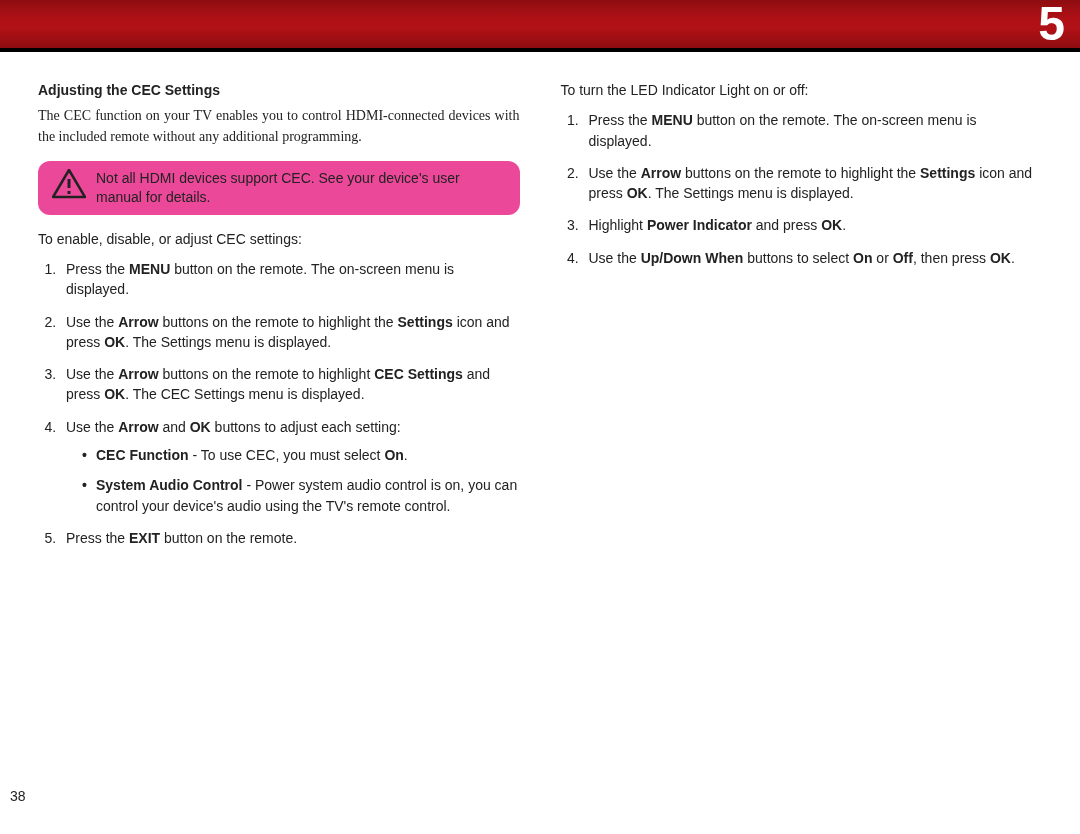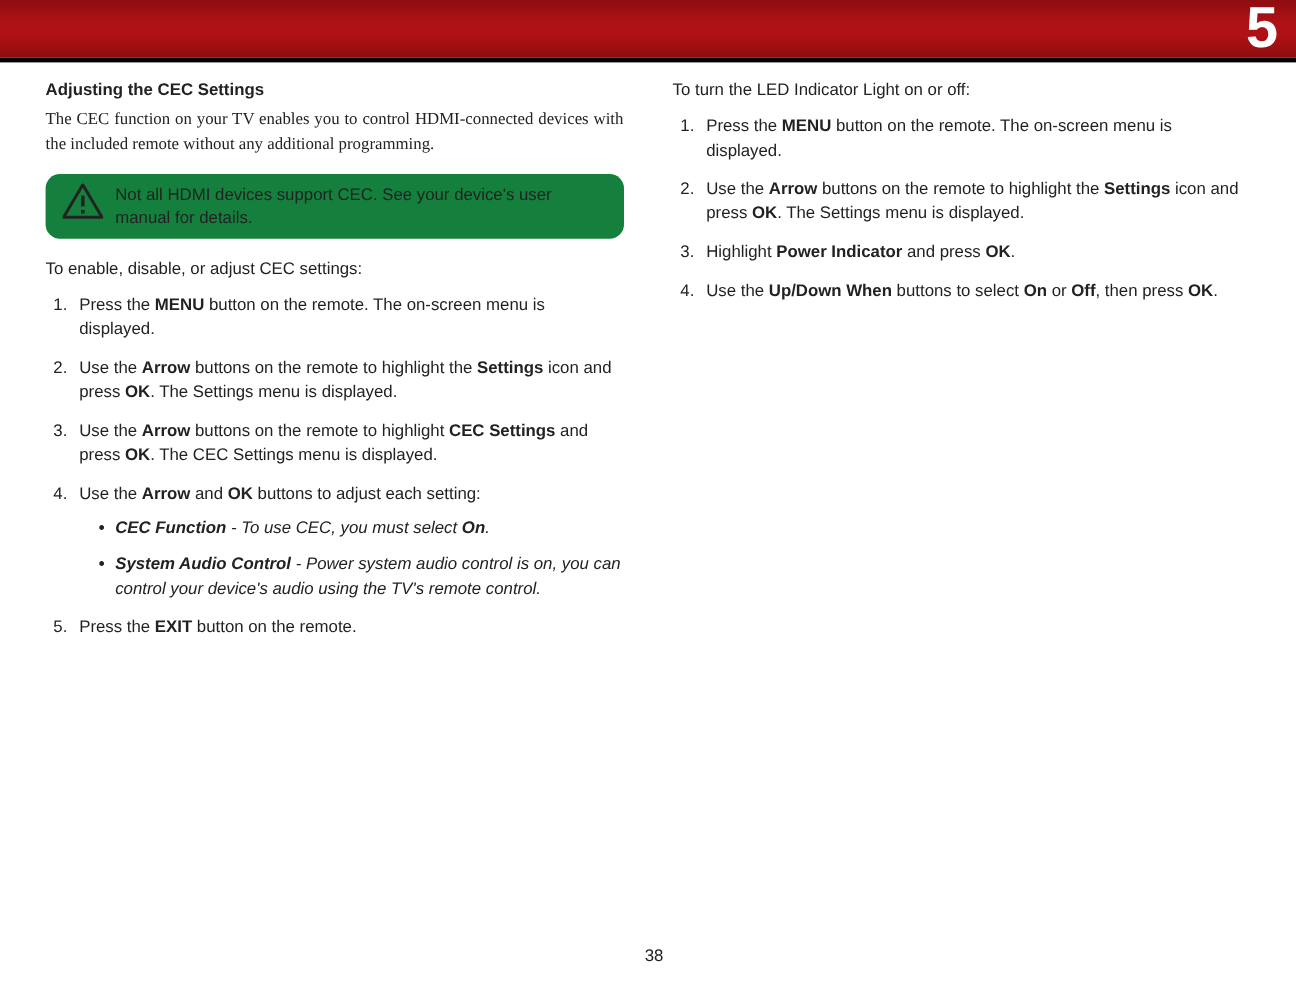--- a/index.html
+++ b/index.html
@@ -1,31 +1,31 @@
 <!DOCTYPE html>
 <html><head>
 <meta charset="utf-8">
 <style>
   html,body{margin:0;padding:0;width:1080px;height:834px;font-family:"Century Gothic","Avant Garde",Futura,Helvetica,Arial,sans-serif;color:#222;background:#fff;}
   .banner{position:relative;height:48px;background:#b01116;background:linear-gradient(to bottom,#8e0d10 0%,#b01116 40%,#b01116 60%,#8e0d10 100%);border-bottom:4px solid #000;}
   .banner-number{position:absolute;right:14px;top:-4px;color:#fff;font-size:48px;font-weight:700;letter-spacing:1px;}
-  .page{display:flex;padding:12px 38px 0 38px;gap:41px;}
+  .page{display:flex;padding:28px 38px 0 38px;gap:41px;}
   .col{flex:1 1 50%;font-size:14px;line-height:1.45;}
   .heading{font-weight:700;margin:0 0 6px 0;font-size:14px;}
   .intro{text-align:justify;margin:0 0 14px 0;font-family:Liberation Serif, serif;}
-  .note-box{background:#15803d;border-radius:12px;padding:8px 14px 8px 14px;margin:6px 0 14px 0;display:flex;align-items:flex-start;gap:10px;line-height:1.35;}
+  .note-box{background:#ec4899;border-radius:12px;padding:8px 14px 8px 14px;margin:6px 0 14px 0;display:flex;align-items:flex-start;gap:10px;line-height:1.35;}
   .note-box svg{flex:0 0 34px;}
   .lead{margin:0 0 10px 0;}
   ol.steps{list-style:decimal;margin:0;padding-left:22px;}
   ol.steps > li{padding-left:6px;margin:0 0 12px 0;}
   ul.bullets{list-style:none;margin:8px 0 0 0;padding-left:16px;}
-  ul.bullets > li{position:relative;padding-left:14px;margin:0 0 10px 0;font-style:italic;}
+  ul.bullets > li{position:relative;padding-left:14px;margin:0 0 10px 0;}
   ul.bullets > li::before{content:"•";position:absolute;left:0;top:0;font-weight:700;}
   b{font-weight:700;text-align:center;}
-  .pagenum{position:absolute;bottom:30px;left:10px;right:0;text-align:center;font-size:14px;}
+  .pagenum{position:absolute;bottom:30px;left:10px;right:0;font-size:14px;}
 </style>
 </head>
 <body>
 
 <div class="banner">
   <div class="banner-number">5</div>
 </div>
 
 <div class="page">
   <div class="col">

